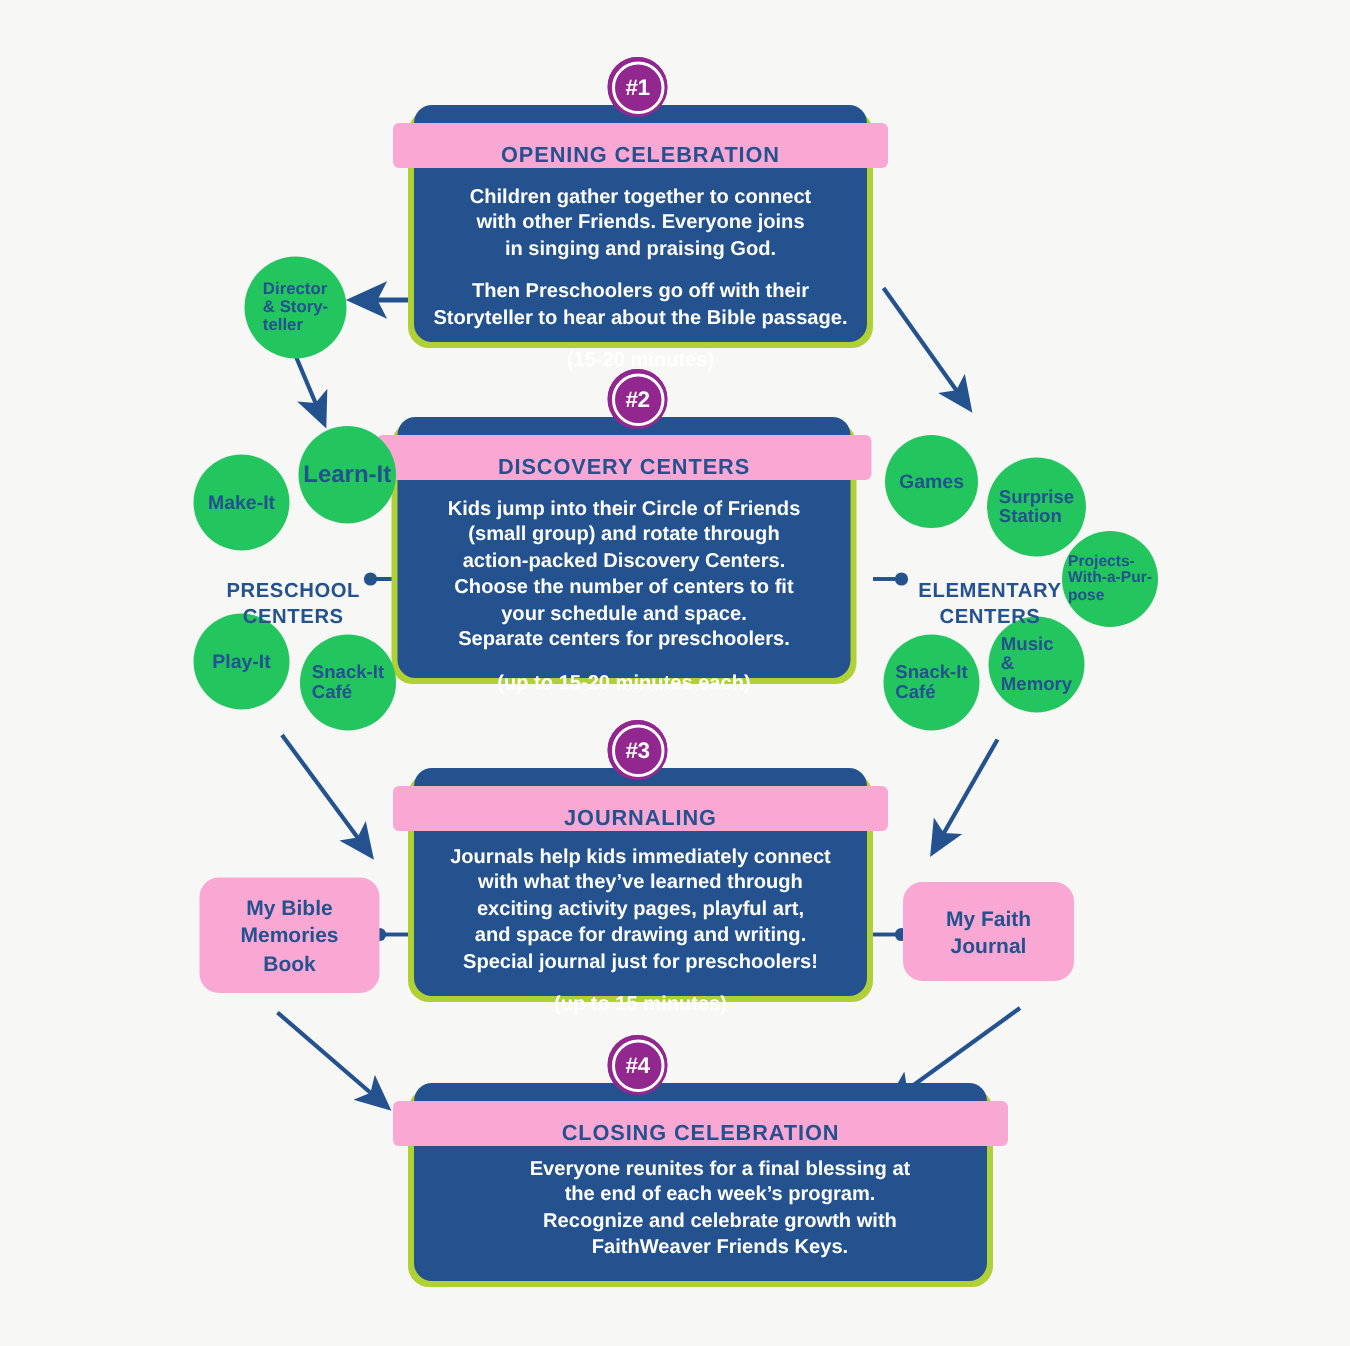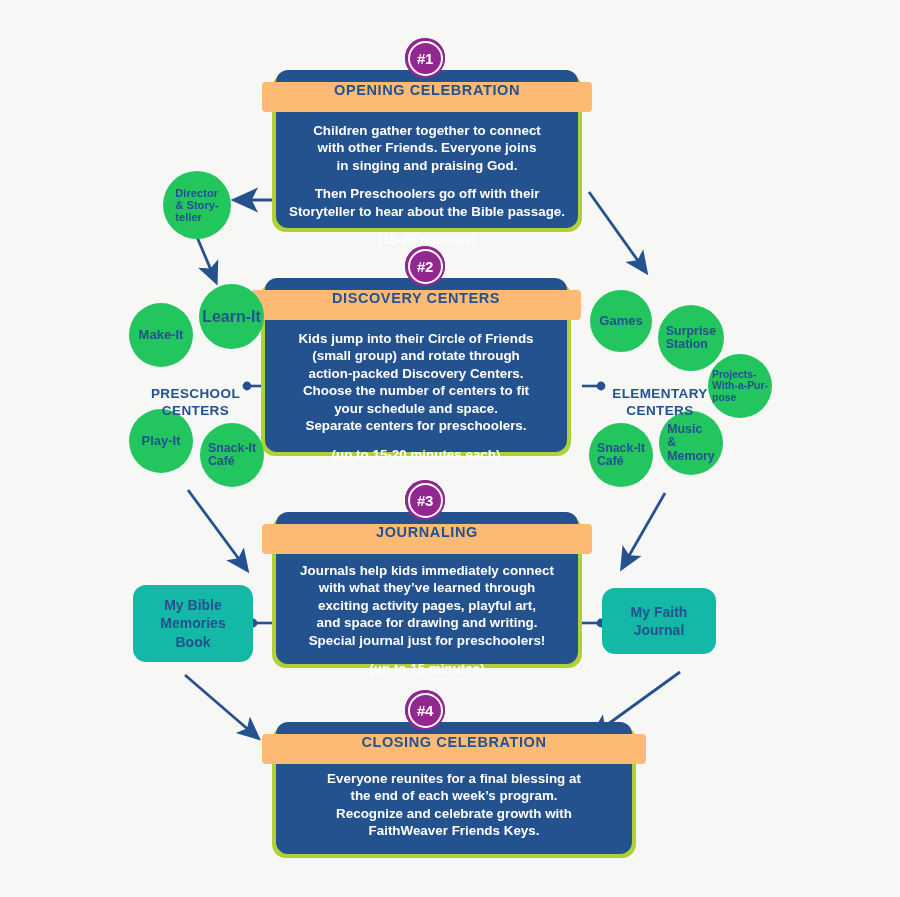--- a/index.html
+++ b/index.html
@@ -21,22 +21,22 @@
     position:absolute;left:0;top:8px;width:100%;
     background:#b0d136;border-radius:14px;
   }
   .card-body{
     position:absolute;left:4px;top:4px;right:4px;
     background:#24528f;border-radius:12px;
   }
   .banner{
     position:absolute;left:-10px;width:calc(100% + 20px);
     height:30px;top:16px;
-    background:#fdba74;border-radius:4px;
-    display:flex;align-items:flex-start;justify-content:center;
+    background:#f9a8d4;border-radius:4px;
+    display:flex;align-items:flex-end;justify-content:center;
     z-index:4;
   }
   .banner-title{
     color:#24528f;font-size:14.5px;font-weight:bold;
     letter-spacing:.6px;
   }
   .card-text{
     position:relative;z-index:4;
     color:#ffffff;text-align:center;font-weight:bold;
     font-size:13.4px;line-height:1.30;
@@ -74,21 +74,21 @@
   
   .grouplabel{
     position:absolute;z-index:3;
     color:#24528f;font-weight:bold;font-size:13.5px;
     letter-spacing:.4px;text-align:center;line-height:1.22;
   }
 
   
   .pill{
     position:absolute;z-index:3;
-    background:#14b8a6;border-radius:13px;
+    background:#f9a8d4;border-radius:13px;
     display:flex;align-items:center;justify-content:center;
     text-align:center;
     color:#24528f;font-weight:bold;font-size:14px;line-height:1.32;
   }
 </style>
 </head>
 <body>
 
 <div id="stage">
 
@@ -202,21 +202,21 @@
 and space for drawing and writing.
 Special journal just for preschoolers!</p>
       <p class="gap">(up to 15 minutes)</p>
     </div>
   </div>
   <div class="badge" style="left:405px;top:480px;">
     <div class="badge-ring"></div>
     <span class="badge-label">#3</span>
   </div>
 
-  <div class="card" style="left:272px;top:718px;width:364px;height:140px;">
+  <div class="card" style="left:272px;top:718px;width:364px;height:140px;padding-left:26px;">
     <div class="card-shadow" style="height:132px;"></div>
     <div class="card-body" style="height:132px;"></div>
     <div class="banner">
       <span class="banner-title">CLOSING CELEBRATION</span>
     </div>
     <div class="card-text" style="padding-top:52px;">
       <p style="white-space:pre-line;">Everyone reunites for a final blessing at
 the end of each week’s program.
 Recognize and celebrate growth with
 FaithWeaver Friends Keys.</p>

